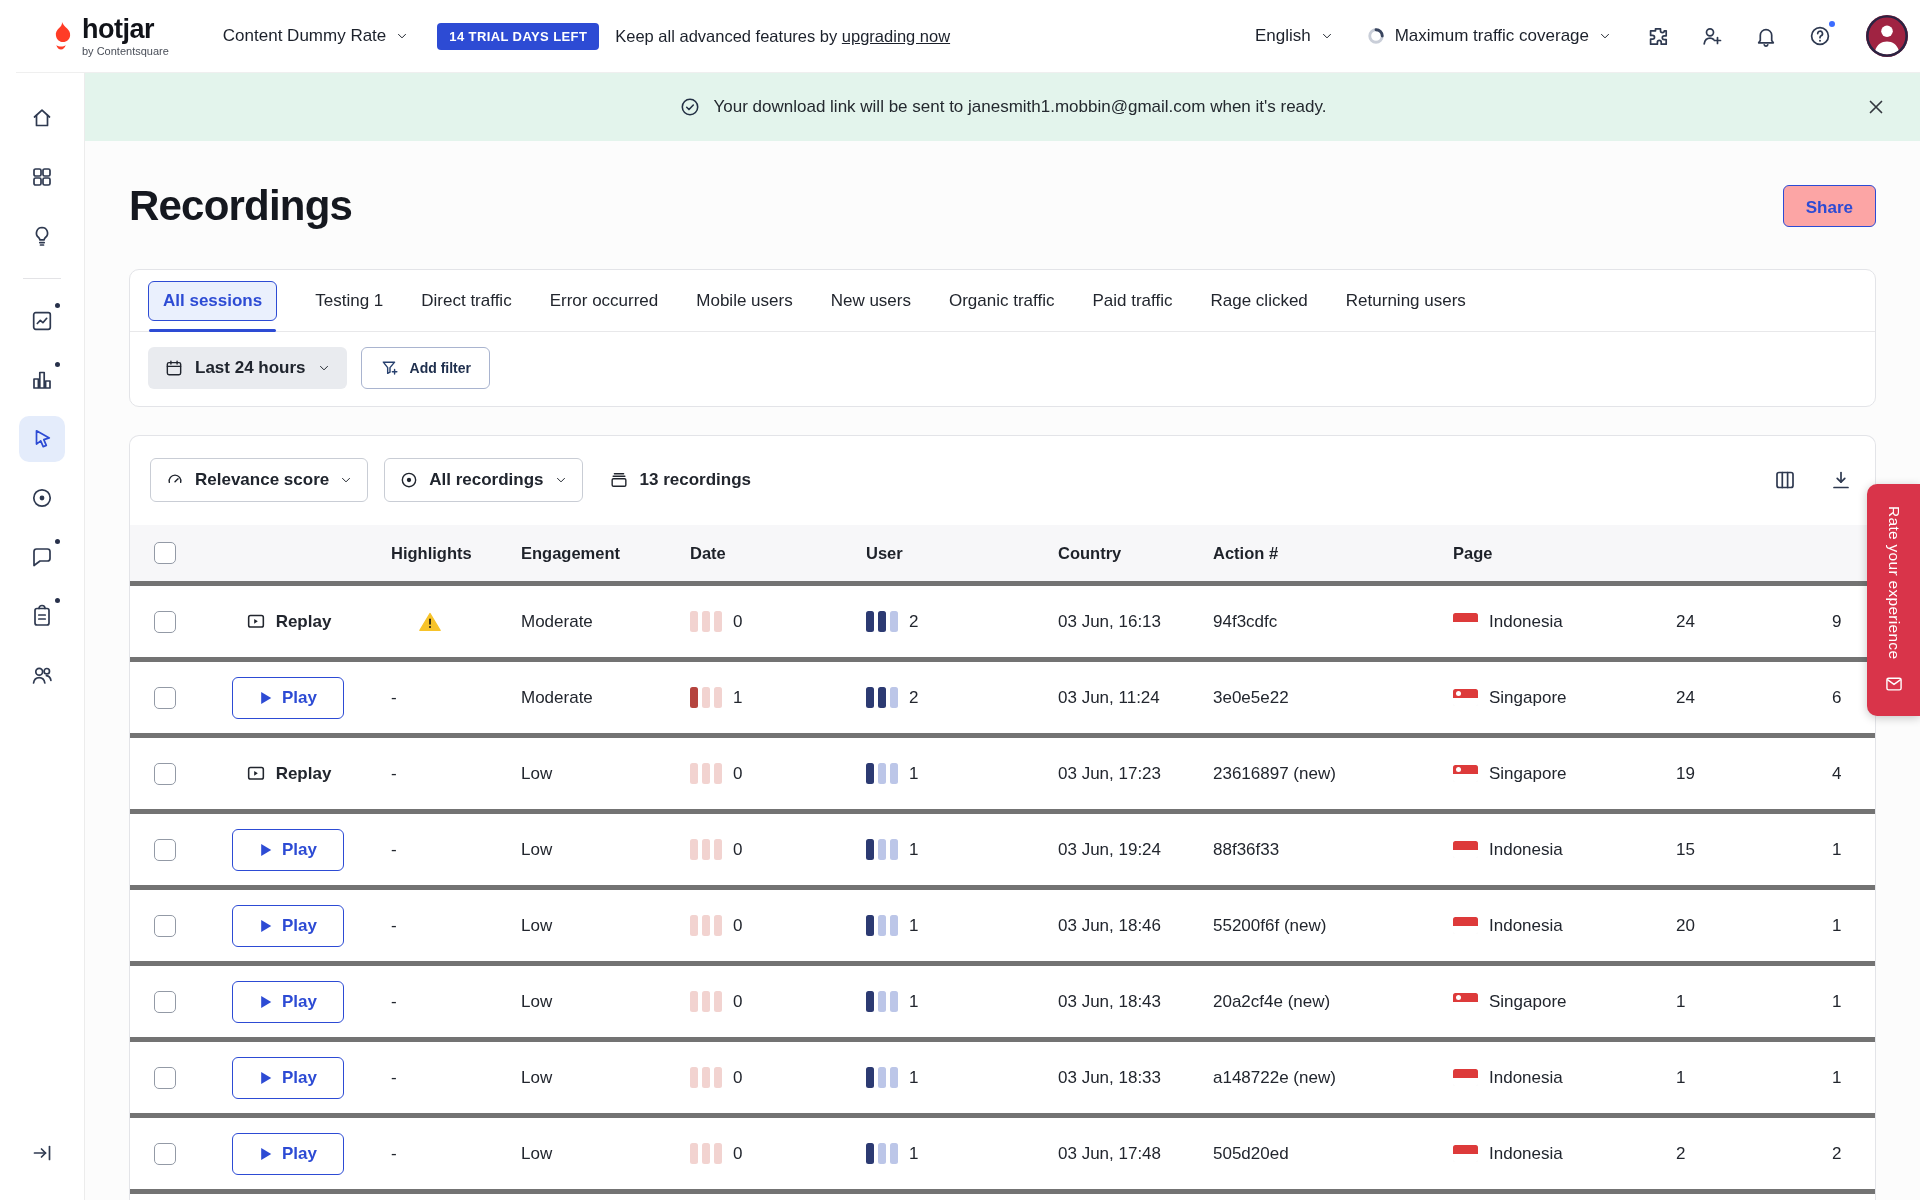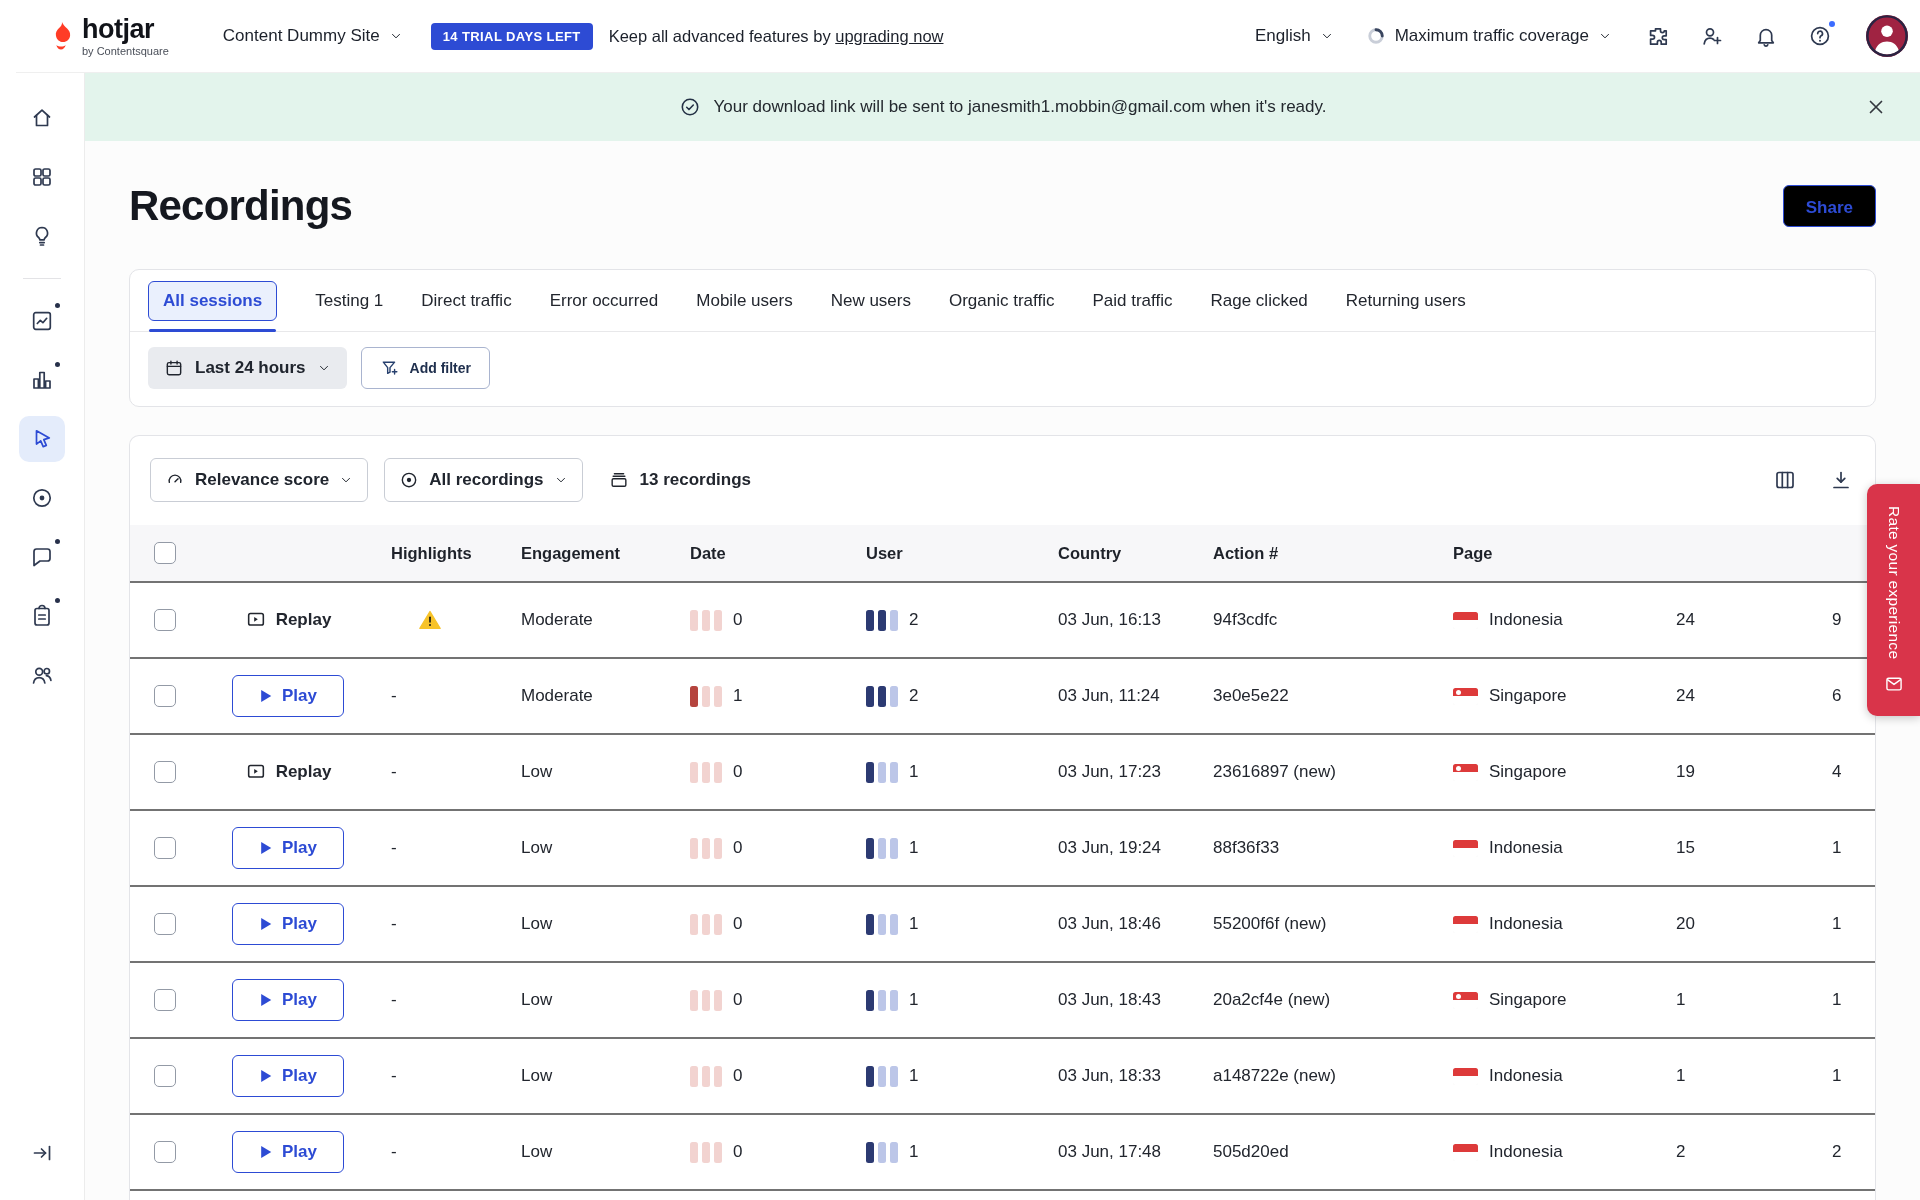--- a/index.html
+++ b/index.html
@@ -50,21 +50,21 @@
   .banner-inner { display:flex; align-items:center; gap:13px; font-size:17px; color:#24292f; }
   .banner-inner .icn { color:#233044; }
   .banner-close { position:absolute; right:32px; top:22px; width:24px; height:24px; color:#33383f; }
 
   
   .main { position:absolute; top:141px; left:85px; width:1835px; height:1059px; background:#fcfcfc;
     padding:0 44px; overflow:hidden; }
   .title-row { margin-top:40px; height:50px; display:flex; align-items:center; justify-content:space-between; }
   .page-title { font-size:42px; font-weight:800; letter-spacing:-0.8px; color:#15181f; }
   .share-btn { height:42px; padding:12px 22px; border:1.5px solid var(--accent-blue,#2d4bd4); border-radius:6px;
-    color:var(--accent-blue,#2d4bd4); font-size:17px; font-weight:700; background:#000000; }
+    color:var(--accent-blue,#2d4bd4); font-size:17px; font-weight:700; background:#fca5a5; }
 
   .card { background:#fff; border:1px solid #e3e4e8; border-radius:10px; width:100%; }
   .tabs-card { margin-top:38px; }
   .seg-tabs { height:62px; display:flex; align-items:center; gap:38px; padding:0 18px;
     border-bottom:1px solid #e8e8ea; position:relative; }
   .seg-tab { font-size:17px; color:#22262e; position:relative; white-space:nowrap; }
   .seg-tab.active { border:1px solid var(--accent-blue,#2d4bd4); background:#eaf0fd; color:var(--accent-blue,#2d4bd4);
     border-radius:6px; padding:9px 14px; font-weight:700; }
   .seg-tab.active::after { content:""; position:absolute; left:0; right:0; bottom:-12px; height:3px;
     background:var(--accent-blue,#2d4bd4); border-radius:2px; }
@@ -84,21 +84,21 @@
 
   .grid-row { display:grid; grid-template-columns:71px 174px 130px 169px 176px 192px 155px 240px 223px 156px 63px;
     align-items:center; }
   .cell { padding-left:16px; display:flex; align-items:center; overflow:hidden; white-space:nowrap; }
   .col-check { padding-left:24px; }
   .col-action { padding-left:0; justify-content:center; }
   .thead { background:#f7f7f9; height:56px; font-size:16.5px; font-weight:700; color:#1e222a; }
   .thead .cell { height:100%; }
   .thead .col-relevance { background:#e2e3e7; gap:9px; }
   .checkbox { width:22px; height:22px; border:1.5px solid #939aa6; border-radius:5px; background:#fff; display:inline-block; }
-  .trow { height:76px; border-top:2px solid #737373; font-size:17px; }
+  .trow { height:76px; border-top:5px solid #737373; font-size:17px; }
   .trow.partial { height:24px; }
   .play-btn { height:42px; min-width:112px; border:1.5px solid var(--accent-blue,#2d4bd4); border-radius:6px;
     color:var(--accent-blue,#2d4bd4); font-weight:700; display:flex; align-items:center; justify-content:center;
     gap:9px; background:#fff; padding:0 14px; }
   .replay-btn { display:flex; align-items:center; gap:9px; font-weight:600; color:#22262e; }
   .dash { color:#22262e; }
   .warn { margin-left:28px; }
   .bars { display:inline-flex; gap:4px; align-items:center; }
   .bar { width:8px; height:21px; border-radius:2.5px; display:inline-block; }
   .bar.frustration { background:var(--frustration-empty,#f2d3d0); }
@@ -130,21 +130,21 @@
           <path d="M7.6 22.6c2.3 1.6 6.6 1.7 8.8.1-.9 2.5-2.4 3.9-4.4 3.9s-3.5-1.4-4.4-4z" fill="#ff3c26"></path>
         </svg>
     </span>
     <div class="logo-text">
       <span class="logo-name">hotjar</span>
       <span class="logo-sub">by Contentsquare</span>
     </div>
   </div>
 
   <button class="site-selector">
-    <span>Content Dummy Site</span>
+    <span>Content Dummy Rate</span>
     <span class="icn i14">
         <svg viewBox="0 0 24 24" fill="none" stroke="currentColor" stroke-width="1.7" stroke-linecap="round" stroke-linejoin="round">
           <path d="M6 9.2l6 6 6-6"></path>
         </svg>
       </span>
   </button>
 
   <span class="trial-badge">14 TRIAL DAYS LEFT</span>
   <span class="trial-msg">
     <span>Keep all advanced features by</span>

